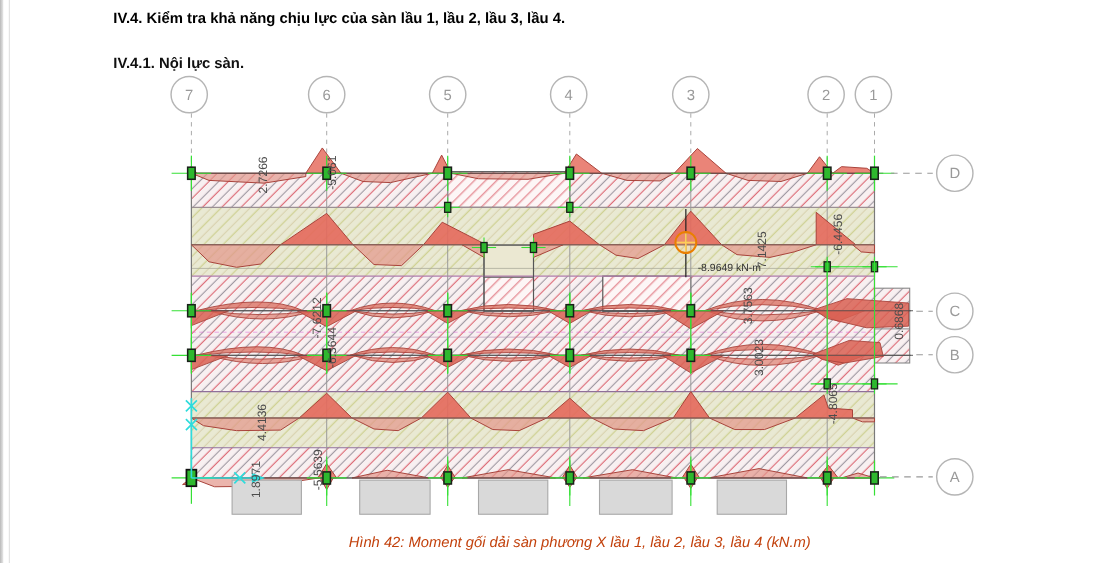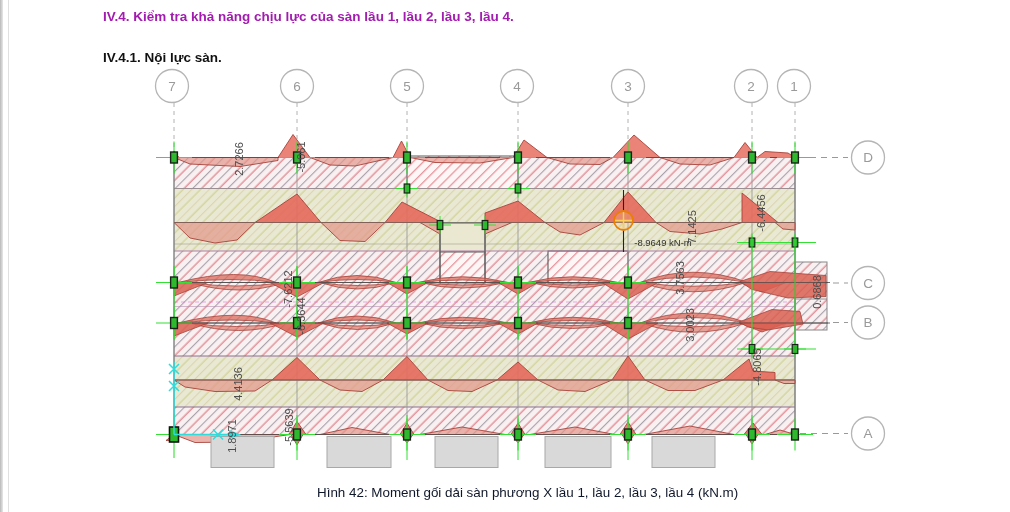--- a/index.html
+++ b/index.html
@@ -1,19 +1,19 @@
 <!DOCTYPE html>
 <html><head>
 <meta charset="utf-8">
 <style>
   html,body{margin:0;padding:0;}
   body{width:1010px;height:512px;background:#ffffff;font-family:"Liberation Sans",sans-serif;overflow:hidden;position:relative;}
-  .t1{position:absolute;left:103px;top:9px;font-size:13.5px;font-weight:bold;color:#a21caf;}
+  .t1{position:absolute;left:103px;top:9px;font-size:13.5px;font-weight:bold;color:#000000;}
   .t2{position:absolute;left:103px;top:35px;font-size:13.5px;font-weight:bold;color:#111;margin-top:15px;}
-  .cap{position:absolute;left:317px;top:485px;font-size:13.4px;color:#0f172a;}
+  .cap{position:absolute;left:317px;top:485px;font-size:13.4px;font-style:italic;color:#c2410c;}
   svg{position:absolute;left:0;top:0;}
 </style>
 </head>
 <body>
 
 <div style="position:absolute;left:0;top:0;width:3px;height:512px;background:linear-gradient(90deg,#b9b9b9,#e8e8e8);"></div>
 
 <div style="position:absolute;left:8px;top:0;width:1px;height:512px;background:#e0e0e0;"></div>
 
 <div class="t1">IV.4. Kiểm tra khả năng chịu lực của sàn lầu 1, lầu 2, lầu 3, lầu 4.</div>

